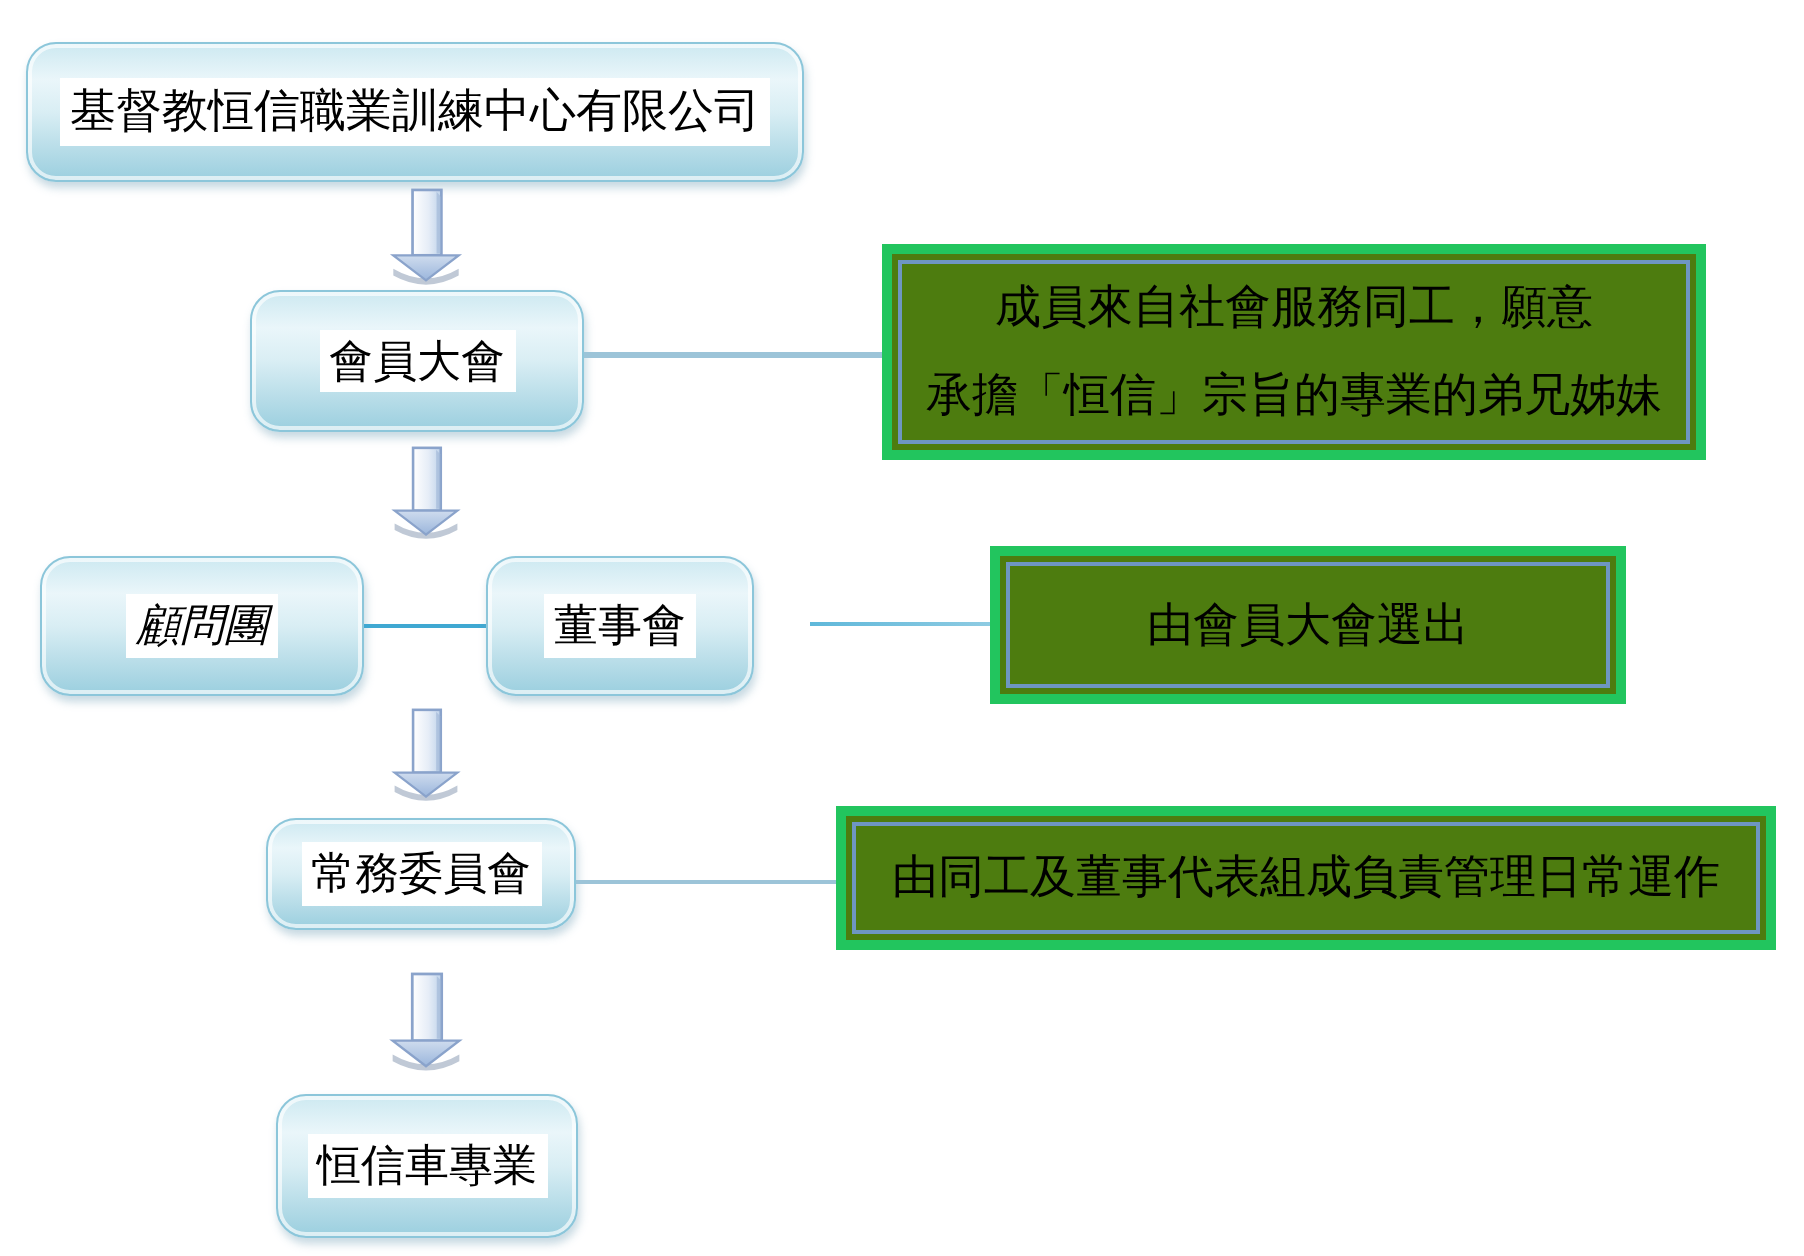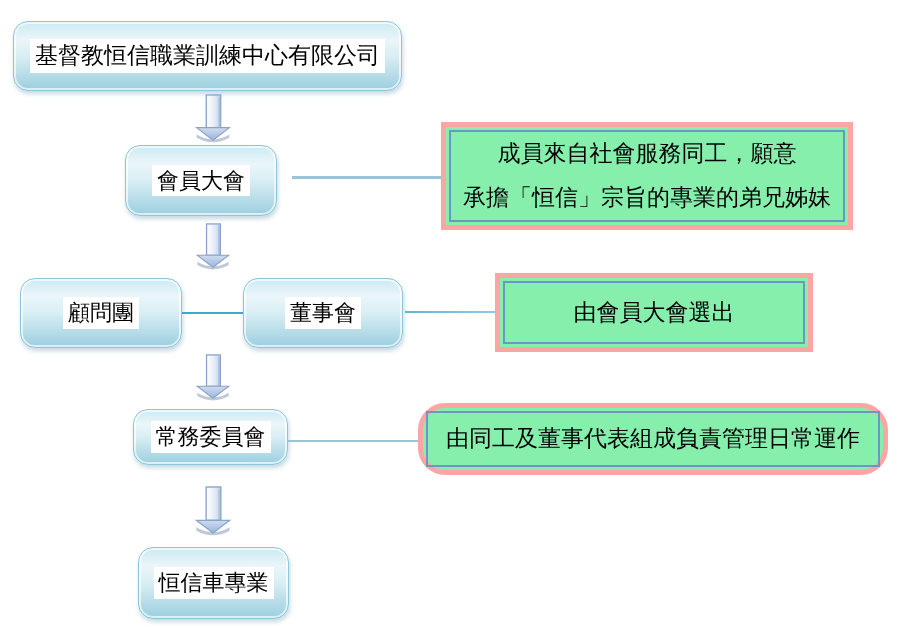--- a/index.html
+++ b/index.html
@@ -30,48 +30,48 @@
   .node-label {
     background: #ffffff;
     padding: 1px 5px;
     font-size: 22px;
     line-height: 1.35;
     white-space: nowrap;
   }
 
   .node-company   { left: 13px;  top: 21px;  width: 389px; height: 70px; }
   .node-company .node-label { font-size: 23px; }
-  .node-members   { left: 125px; top: 145px; width: 152px; height: 71px; }
-  .node-advisory  { left: 20px;  top: 278px; width: 162px; height: 70px; }
-  .node-directors { left: 243px; top: 278px; width: 160px; height: 70px; }
+  .node-members   { left: 125px; top: 145px; width: 167px; height: 71px; }
+  .node-advisory  { left: 20px;  top: 278px; width: 162px; height: 70px; font-style: italic; }
+  .node-directors { left: 243px; top: 278px; width: 134px; height: 70px; }
   .node-standing  { left: 133px; top: 409px; width: 155px; height: 56px; }
   .node-auto      { left: 138px; top: 547px; width: 151px; height: 72px; }
 
   
   .ann {
     position: absolute;
     box-sizing: border-box;
-    background: #86efac;
-    border: 5px solid #fca5a5;
+    background: #4d7c0f;
+    border: 5px solid #22c55e;
   }
   .ann-inner {
     position: absolute;
     inset: 3px;
     border: 2px solid #6e96c2;
     display: flex;
     flex-direction: column;
     align-items: center;
     justify-content: center;
     text-align: center;
     font-size: 23px;
     line-height: 1.9;
   }
   .ann-members  { left: 441px; top: 122px; width: 412px; height: 108px; }
   .ann-board    { left: 495px; top: 273px; width: 318px; height: 79px; padding-left: 44px;  }
-  .ann-standing { left: 418px; top: 403px; width: 470px; height: 72px; border-radius: 27px;  }
+  .ann-standing { left: 418px; top: 403px; width: 470px; height: 72px;  }
 
   
   .conn { position: absolute; }
   .conn-members-note  { left: 292px; top: 176px; width: 149px; height: 3px; background: #9cc4d8; }
   .conn-adv-board     { left: 182px; top: 312px; width: 61px;  height: 2px; background: #3fa8d2; }
   .conn-board-note    { left: 405px; top: 311px; width: 90px;  height: 2px;
                         background: linear-gradient(90deg, #5fb8da, #8ecbe2); }
   .conn-standing-note { left: 288px; top: 440px; width: 130px; height: 2px; background: #9cc4d8; }
 
   .arrow { position: absolute; }

